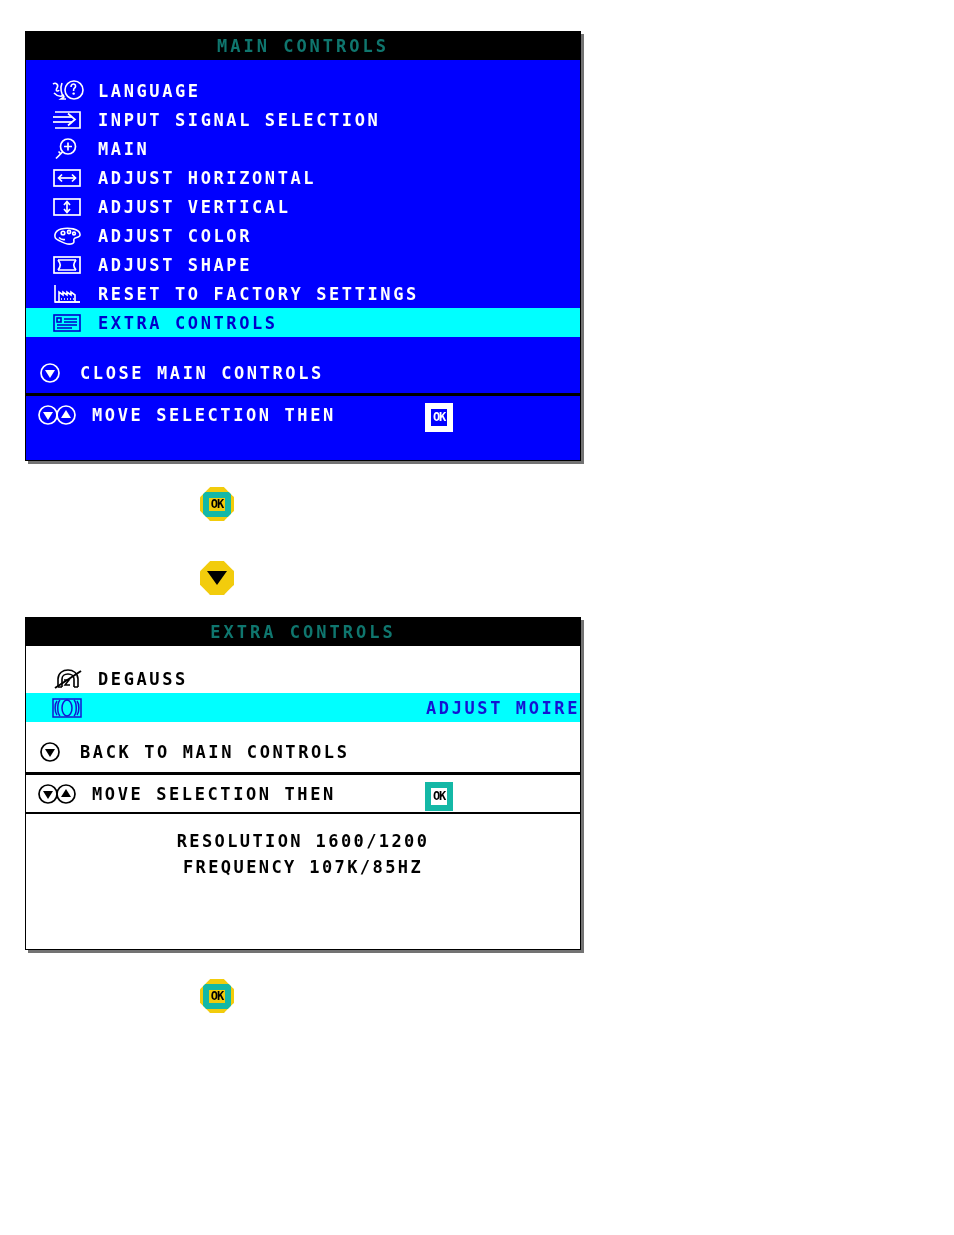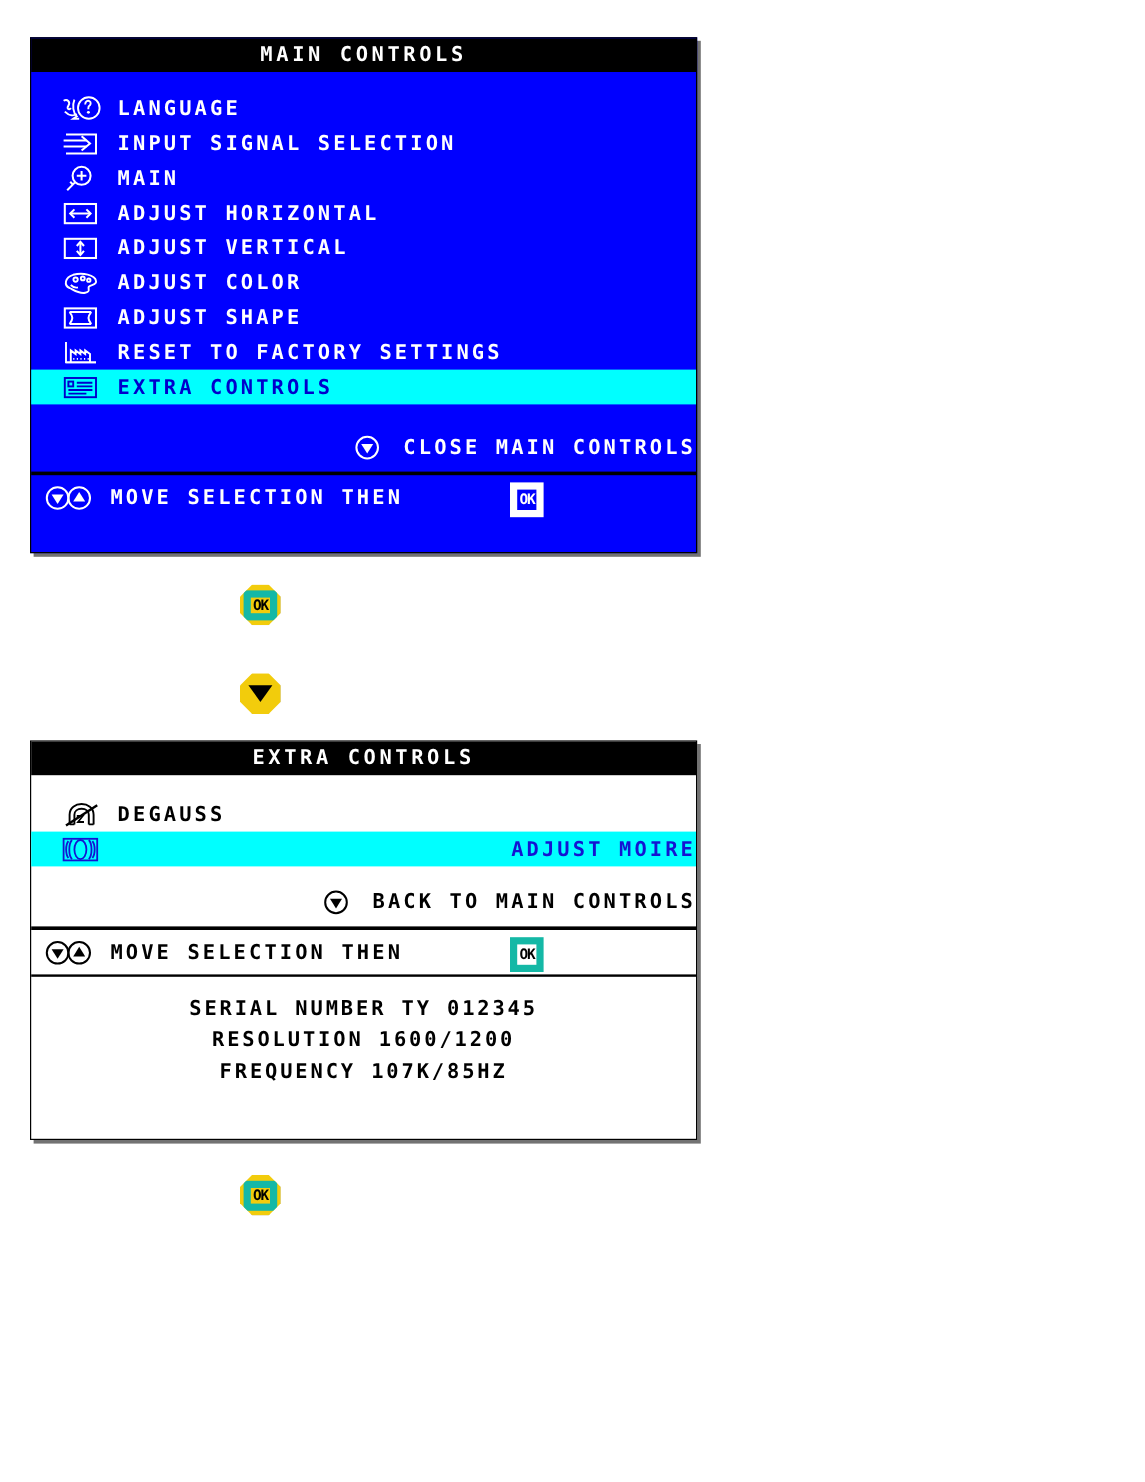--- a/index.html
+++ b/index.html
@@ -37,21 +37,21 @@
     width: 556px;
     height: 333px;
     background: #ffffff;
     border-color: #000000;
   }
 
   
   .osd-title {
     height: 28px;
     background: #000000;
-    color: #ffffff;
+    color: #0f766e;
     display: flex;
     align-items: center;
     justify-content: center;
     letter-spacing: 3px;
     font-size: 17px;
     font-weight: bold;
     white-space: pre;
   }
 
   
@@ -83,21 +83,21 @@
   .row .ico svg { display: block; }
   .row .label { padding-left: 6px; }
 
   
   #panel-main .row { color: #ffffff; }
   #panel-main .row.selected { background: #00ffff; color: #0000cc; }
   #panel-extra .row { color: #000000; }
   #panel-extra .row.selected { background: #00ffff; color: #1414d2; justify-content: space-between; }
 
   
-  .row.action { height: 40px; padding-left: 24px; justify-content: flex-end; }
+  .row.action { height: 40px; padding-left: 12px; }
   .row.action .ico { width: 36px; min-width: 36px; }
 
   
   .hint-sep {
     height: 3px;
     background: #000000;
   }
   .row.hint {
     height: 37px;
     padding-left: 10px;
@@ -402,21 +402,20 @@
     </span>
     <span class="label">MOVE SELECTION THEN</span>
     <span style="padding-left:12px;">
       <span class="ok-glyph">OK</span>
     </span>
   </div>
 
   <div class="hint-sep" style="height:2px;"></div>
 
   <div class="info-block">
-    <div class="info-line">SERIAL NUMBER TY 012345</div>
     <div class="info-line">RESOLUTION 1600/1200</div>
     <div class="info-line">FREQUENCY 107K/85HZ</div>
   </div>
 </div>
 
 <div class="octo-btn" id="btn-ok-2">
   <div class="octo">
     <span class="ok-glyph">OK</span>
   </div>
 </div>

